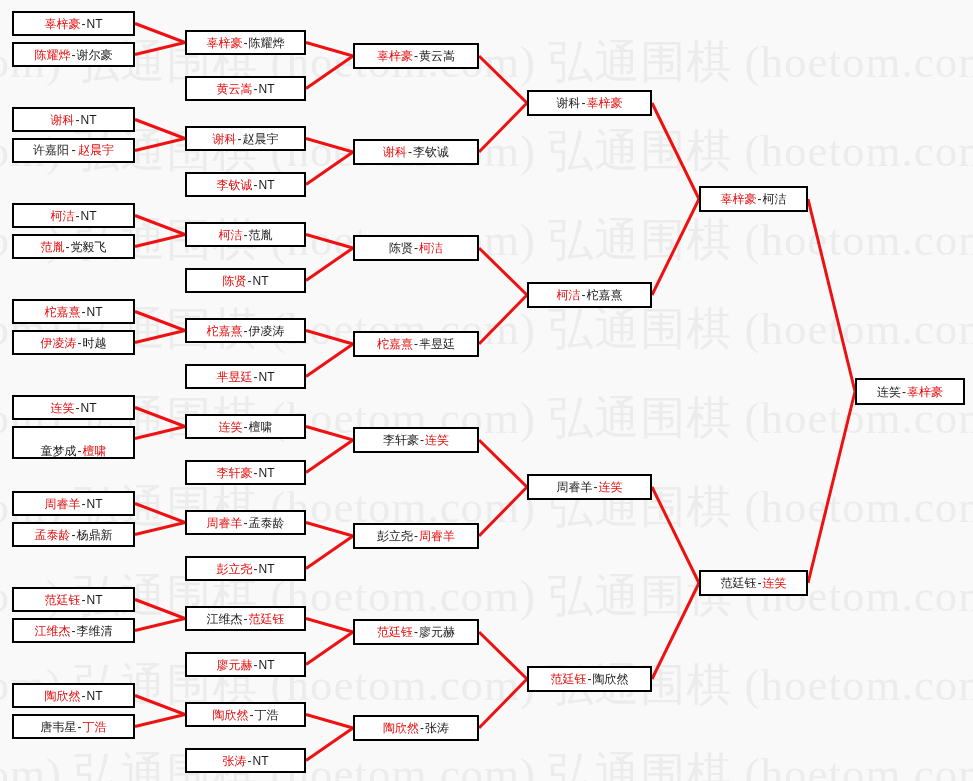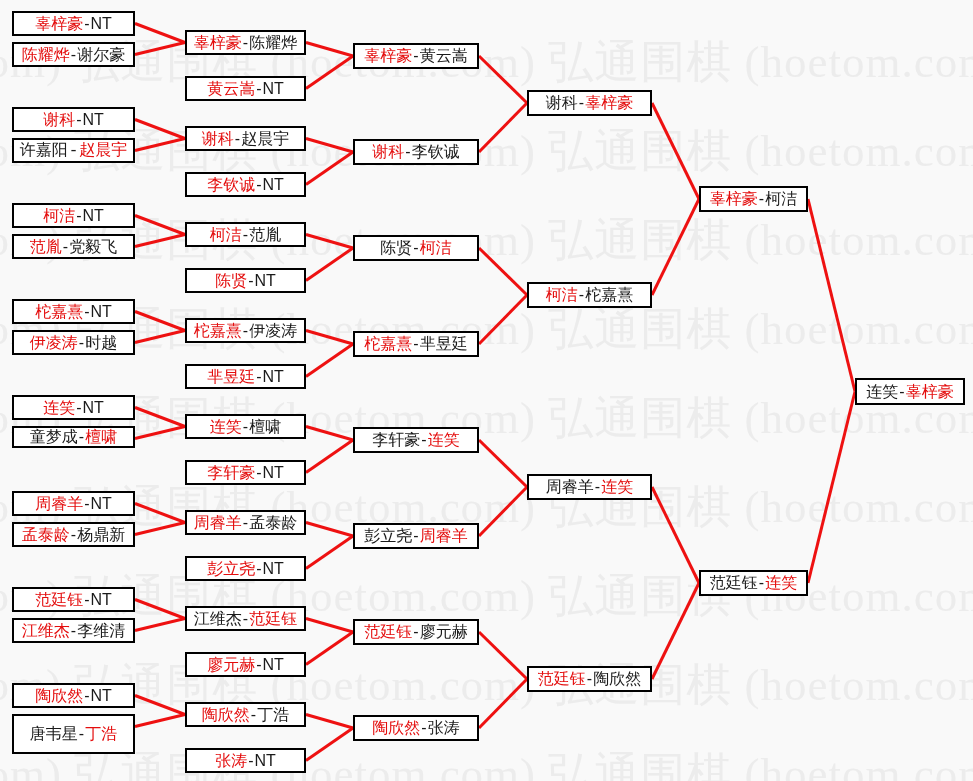--- a/index.html
+++ b/index.html
@@ -18,21 +18,21 @@
     position:absolute;left:-400px;white-space:nowrap;
     font-size:45px;line-height:45px;letter-spacing:1px;
     color:var(--wm);font-family:"Liberation Serif","DejaVu Serif",serif;
     user-select:none;
   }
   svg.lines{position:absolute;left:0;top:0;z-index:1;pointer-events:none;}
   .match-box{
     position:absolute;z-index:2;box-sizing:border-box;
     border:2px solid var(--box-border);background:var(--box-bg);
     display:flex;align-items:center;justify-content:center;
-    font-size:16px;line-height:1;color:var(--ink);white-space:nowrap;
+    font-size:12px;line-height:1;color:var(--ink);white-space:nowrap;
   }
   .match-box .win{color:var(--red);}
   .match-box .dash{margin:0 1px;}
 </style>
 </head>
 <body>
 
 <div class="stage">
   <div class="wm-layer">
       <div class="wm-row" style="top: 40px;">弘通围棋 (hoetom.com)  弘通围棋 (hoetom.com)  弘通围棋 (hoetom.com)</div>
@@ -132,21 +132,21 @@
     <div class="match-box" style="left: 12px; top: 330px; width: 123px; height: 25px;">
       <span class="win">伊凌涛</span>
       <span class="dash">-</span>
       <span>时越</span>
     </div>
     <div class="match-box" style="left: 12px; top: 395px; width: 123px; height: 25px;">
       <span class="win">连笑</span>
       <span class="dash">-</span>
       <span>NT</span>
     </div>
-    <div class="match-box" style="left: 12px; top: 426px; width: 123px; height: 22px;">
+    <div class="match-box" style="left: 12px; top: 426px; width: 123px; height: 33px; align-items: flex-end;">
       <span>童梦成</span>
       <span class="dash">-</span>
       <span class="win">檀啸</span>
     </div>
     <div class="match-box" style="left: 12px; top: 491px; width: 123px; height: 25px;">
       <span class="win">周睿羊</span>
       <span class="dash">-</span>
       <span>NT</span>
     </div>
     <div class="match-box" style="left: 12px; top: 522px; width: 123px; height: 25px;">
@@ -162,21 +162,21 @@
     <div class="match-box" style="left: 12px; top: 618px; width: 123px; height: 25px;">
       <span class="win">江维杰</span>
       <span class="dash">-</span>
       <span>李维清</span>
     </div>
     <div class="match-box" style="left: 12px; top: 683px; width: 123px; height: 25px;">
       <span class="win">陶欣然</span>
       <span class="dash">-</span>
       <span>NT</span>
     </div>
-    <div class="match-box" style="left: 12px; top: 714px; width: 123px; height: 40px;">
+    <div class="match-box" style="left: 12px; top: 714px; width: 123px; height: 25px;">
       <span>唐韦星</span>
       <span class="dash">-</span>
       <span class="win">丁浩</span>
     </div>
     <div class="match-box" style="left: 185px; top: 30px; width: 121px; height: 25px;">
       <span class="win">辜梓豪</span>
       <span class="dash">-</span>
       <span>陈耀烨</span>
     </div>
     <div class="match-box" style="left: 185px; top: 76px; width: 121px; height: 25px;">

